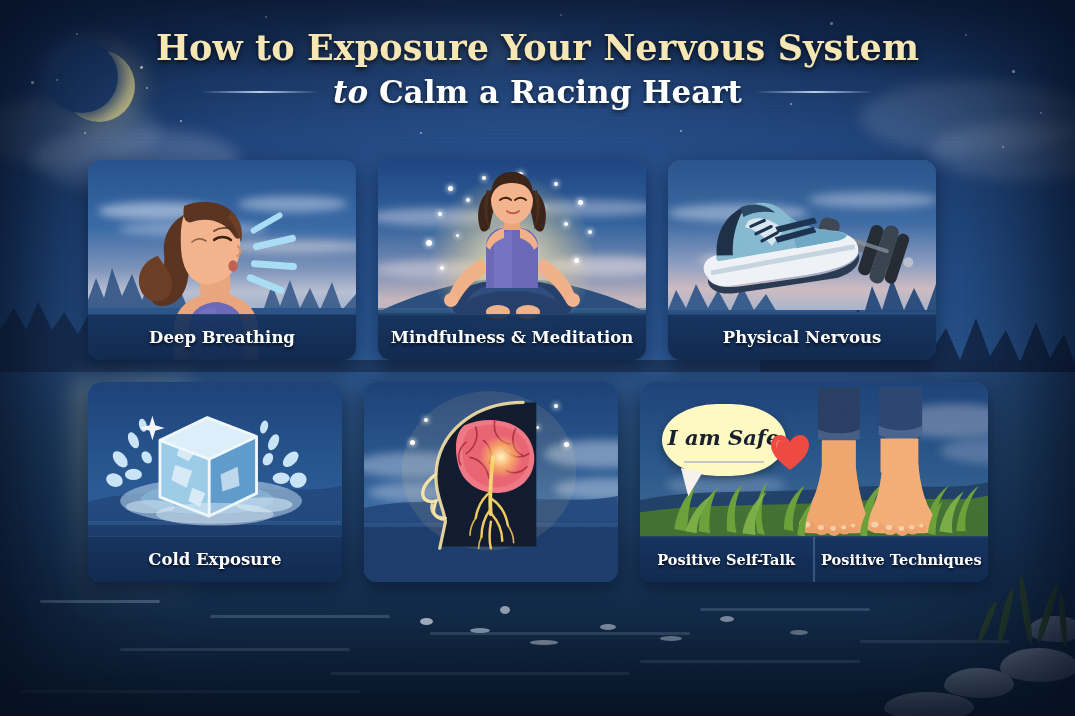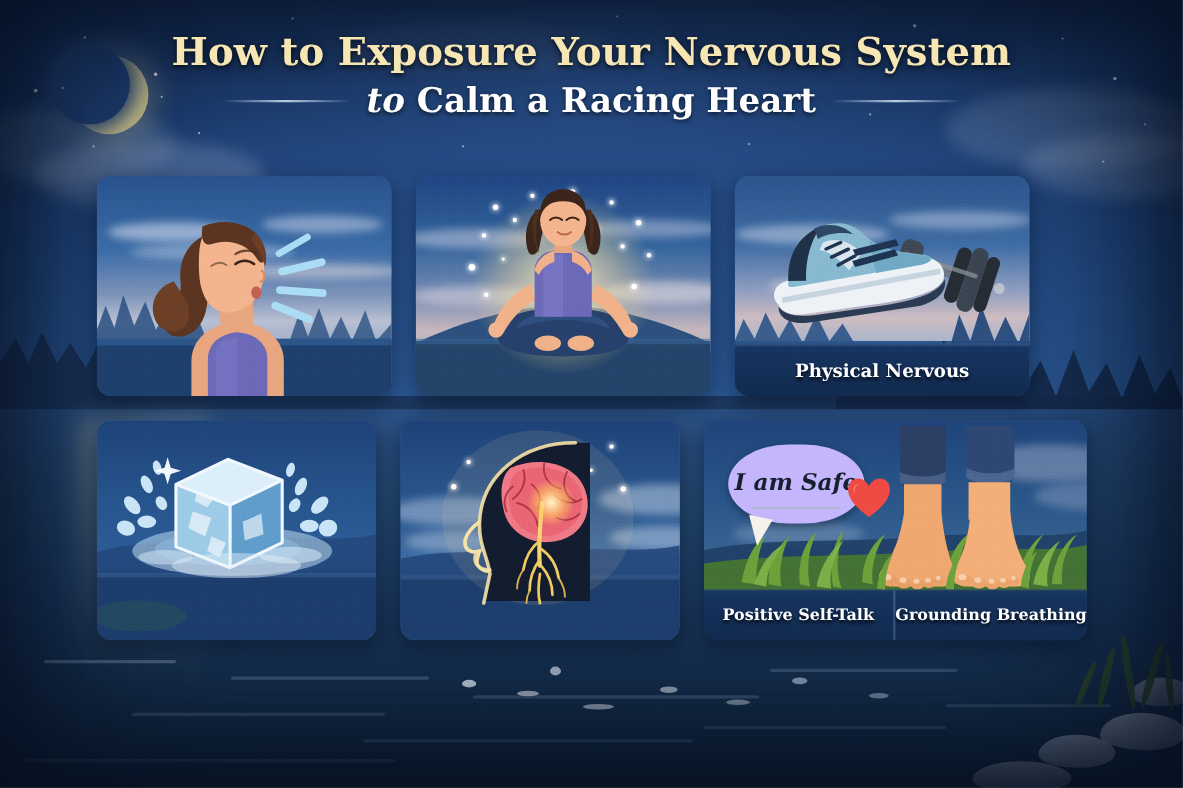--- a/index.html
+++ b/index.html
@@ -142,21 +142,21 @@
   .mstar { position:absolute; border-radius:50%; background:#fff; box-shadow:0 0 5px 1px rgba(255,255,255,.8); }
 
   
   .nerve-glow {
     position:absolute; border-radius:50%;
     background:radial-gradient(circle, rgba(255,245,190,1), rgba(255,200,90,.6) 40%, rgba(255,170,60,0) 72%);
   }
 
   
   .bubble {
-    position:absolute; background:#c4b5fd; border-radius:46% 46% 46% 46% / 52% 52% 52% 52%;
+    position:absolute; background:#fef9c3; border-radius:46% 46% 46% 46% / 52% 52% 52% 52%;
     box-shadow:0 3px 8px rgba(0,0,0,.35);
   }
   .bubble-tail {
     position:absolute; width:0; height:0;
     border-left:13px solid transparent; border-right:9px solid transparent;
     border-top:26px solid #f4f2ea;
   }
   .bubble-text {
     position:absolute; inset:0; display:flex; align-items:center; justify-content:center;
     font-family:"DejaVu Serif", serif; font-style:italic; font-weight:700;
@@ -292,20 +292,23 @@
 
             <ellipse cx="145" cy="106" rx="4.6" ry="5.8" fill="#c1614f"></ellipse>
           </svg>
 
           <div class="breath-line" style="left:163px;top:69px;width:36px;height:6px;transform:rotate(-30deg);"></div>
           <div class="breath-line" style="left:165px;top:84px;width:44px;height:7px;transform:rotate(-13deg);"></div>
           <div class="breath-line" style="left:163px;top:100px;width:46px;height:7px;transform:rotate(4deg);"></div>
           <div class="breath-line" style="left:159px;top:113px;width:40px;height:7px;transform:rotate(22deg);"></div>
           <div class="art-grain"></div>
         </div>
+        <div class="label-bar">
+          <span class="label-text">Deep Breathing</span>
+        </div>
       </div>
 
       <div class="card">
         <div class="card-art">
           <div class="c-sky" style="height:160px;background:linear-gradient(180deg,#1f4582 0%,#33639c 40%,#7d8fb4 70%,#c7b7bd 88%,#a8b3c8 100%)"></div>
           <div class="c-cloud" style="left:-10px;top:48px;width:130px;height:18px;background:rgba(228,225,240,.45)"></div>
           <div class="c-cloud" style="left:150px;top:40px;width:130px;height:16px;background:rgba(228,225,240,.40)"></div>
           <div class="c-cloud" style="left:170px;top:96px;width:120px;height:20px;background:rgba(240,228,230,.55)"></div>
           <div class="c-cloud" style="left:-5px;top:100px;width:120px;height:18px;background:rgba(240,228,230,.45)"></div>
           <svg viewBox="0 0 268 200" preserveAspectRatio="none" style="position:absolute;inset:0;width:100%;height:100%">
@@ -364,20 +367,23 @@
             <path d="M129,51 C132,54 138,54 141,51" stroke="#b9604c" stroke-width="1.8" fill="none" stroke-linecap="round"></path>
 
             <circle cx="73" cy="140" r="7" fill="#f3b48d"></circle>
             <circle cx="195" cy="140" r="7" fill="#f3b48d"></circle>
 
             <ellipse cx="120" cy="152" rx="12" ry="7" fill="#f0b189"></ellipse>
             <ellipse cx="150" cy="152" rx="12" ry="7" fill="#f0b189"></ellipse>
           </svg>
           <div class="art-grain"></div>
         </div>
+        <div class="label-bar">
+          <span class="label-text">Mindfulness &amp; Meditation</span>
+        </div>
       </div>
 
       <div class="card">
         <div class="card-art">
           <div class="c-sky" style="height:150px;background:linear-gradient(180deg,#2a548b 0%,#3e6ba3 42%,#8f9ec0 70%,#cdbcc2 86%,#a9b4c9 100%)"></div>
           <div class="c-cloud" style="left:0px;top:44px;width:140px;height:18px;background:rgba(226,231,245,.45)"></div>
           <div class="c-cloud" style="left:140px;top:32px;width:130px;height:16px;background:rgba(226,231,245,.4)"></div>
           <div class="c-cloud" style="left:30px;top:92px;width:160px;height:16px;background:rgba(240,230,232,.5)"></div>
           <svg viewBox="0 0 268 200" preserveAspectRatio="none" style="position:absolute;inset:0;width:100%;height:100%">
             <path d="M0,150 L8,130 L18,148 L28,124 L40,148 L50,130 L62,152 L74,126 L86,150 L98,134 L110,154 L268,154 L268,200 L0,200 Z" fill="#2c5386" opacity=".9"></path>
@@ -490,20 +496,23 @@
 
               <g stroke="#f0f8fd" stroke-width="3" fill="none" stroke-linejoin="round">
                 <path d="M76,56 L126,32 L178,52 L178,112 L128,136 L76,116 Z"></path>
                 <path d="M76,56 L128,76 L178,52"></path>
                 <path d="M128,76 L128,136"></path>
               </g>
             </g>
             <ellipse cx="134" cy="134" rx="62" ry="12" fill="#e6f2fa" opacity=".45"></ellipse>
           </svg>
           <div class="art-grain"></div>
+        </div>
+        <div class="label-bar">
+          <span class="label-text">Cold Exposure</span>
         </div>
       </div>
 
       <div class="card">
         <div class="card-art">
           <div style="position:absolute;inset:0;background:linear-gradient(180deg,#1d4176 0%,#2a578e 40%,#3a6aa2 62%,#26507f 82%,#1b3c68 100%)"></div>
           <div class="c-cloud" style="left:-10px;top:70px;width:120px;height:26px;background:rgba(216,226,244,.40)"></div>
           <div class="c-cloud" style="left:180px;top:58px;width:120px;height:28px;background:rgba(216,226,244,.45)"></div>
           <div class="c-cloud" style="left:190px;top:96px;width:100px;height:22px;background:rgba(226,232,246,.4)"></div>
           <div class="c-cloud" style="left:4px;top:100px;width:96px;height:20px;background:rgba(226,232,246,.35)"></div>
@@ -657,21 +666,21 @@
             <path d="M11,6 C8,6 6,8 6,11 C6,13 7,15 8,17 C6,13 7,8 11,6 Z" fill="#ff8379" opacity=".8"></path>
           </svg>
           <div class="art-grain"></div>
         </div>
         <div class="label-bar split">
           <div class="half">
             <span class="label-text sm">Positive Self-Talk</span>
           </div>
           <div class="divider"></div>
           <div class="half">
-            <span class="label-text sm">Grounding Breathing</span>
+            <span class="label-text sm">Positive Techniques</span>
           </div>
         </div>
       </div>
 
     </div>
   </div>
 
   <div class="vignette"></div>
 </div>
 

